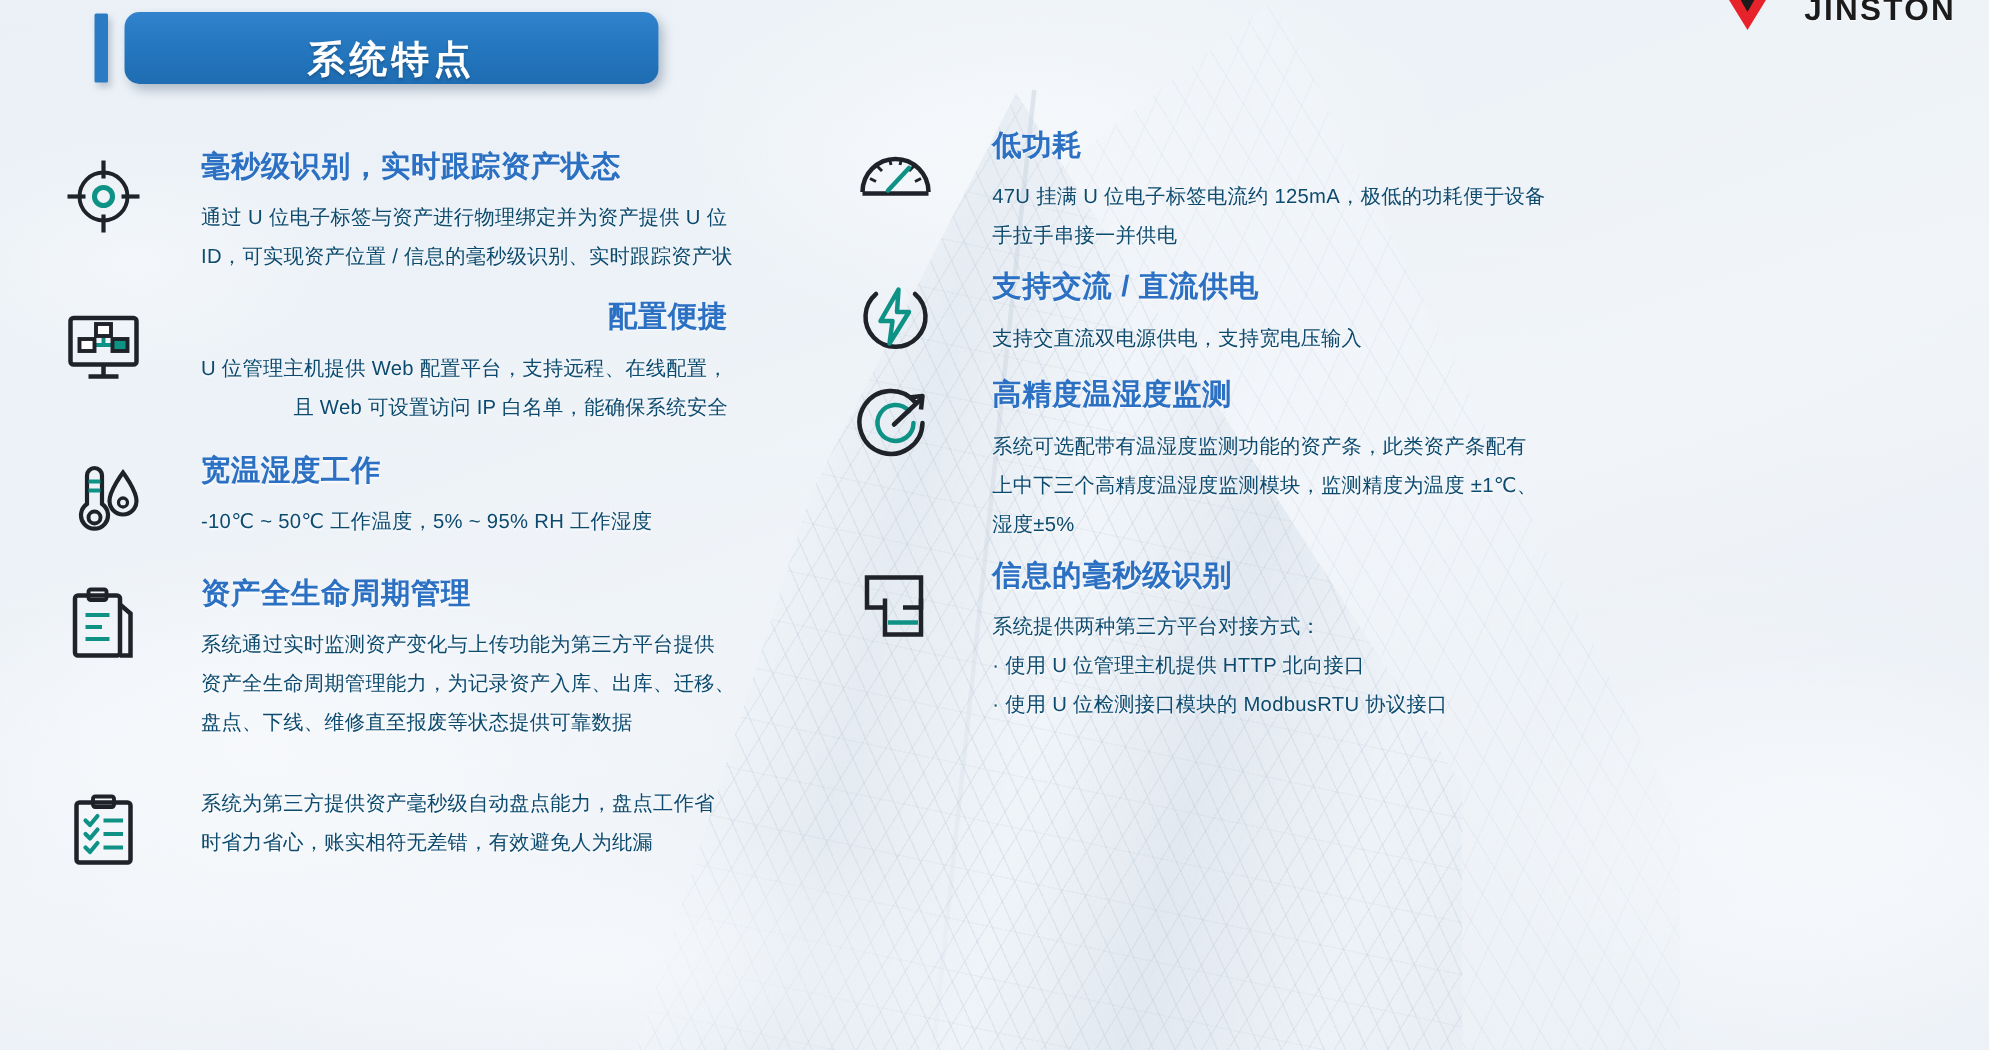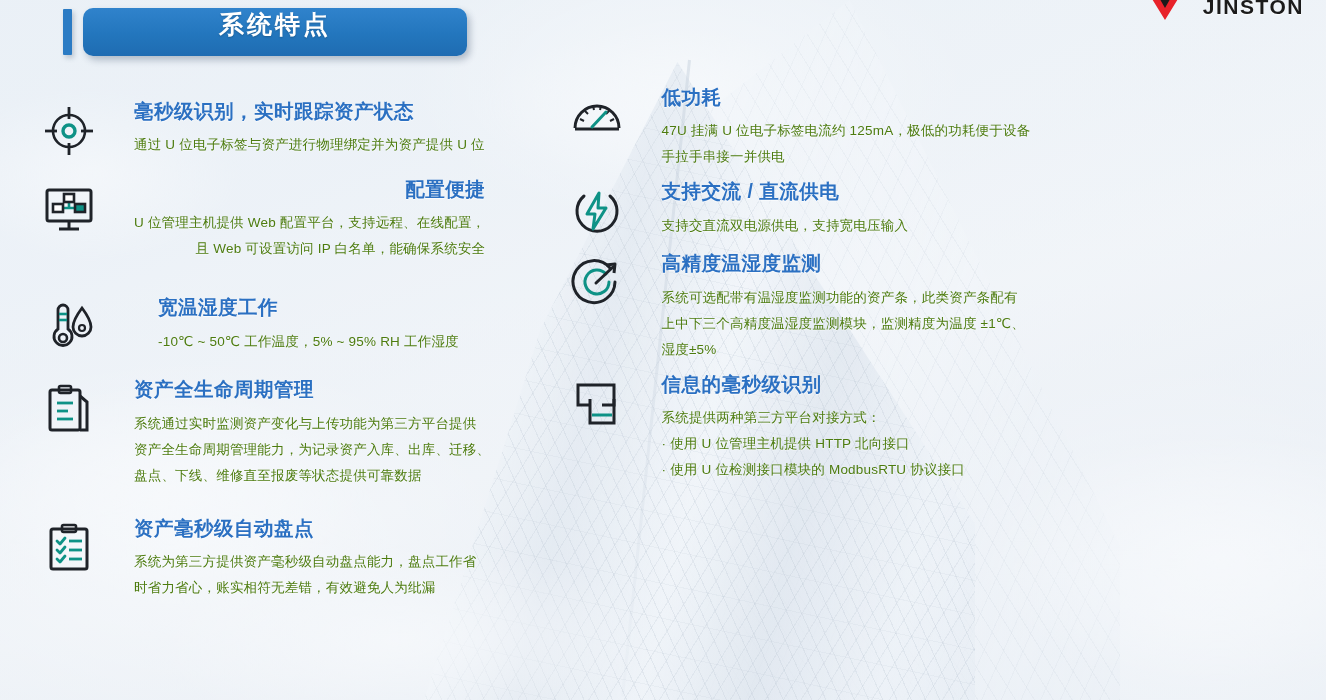--- a/index.html
+++ b/index.html
@@ -80,24 +80,24 @@
   .bg-wash{
     position:absolute;inset:0;
     background:linear-gradient(180deg, rgba(238,243,248,.62) 0%, rgba(240,244,249,.50) 40%, rgba(236,241,247,.55) 100%);
   }
 
   
   .title-wrap{position:absolute;left:63px;top:8px;display:flex;align-items:center;}
   .title-bar{width:9px;height:46px;background:#2b7bc4;margin-right:11px;border-radius:1px;
              box-shadow:2px 3px 5px rgba(60,80,105,.28);}
   .title-pill{
-    width:384px;height:48px;border-radius:10px;
+    width:356px;height:48px;border-radius:10px;
     background:linear-gradient(180deg,#3083cc 0%,#2376bd 55%,#1f6cb2 100%);
     box-shadow:3px 4px 7px rgba(50,72,100,.32);
-    display:flex;align-items:flex-start;justify-content:center;
+    display:flex;align-items:flex-end;justify-content:center;
   }
   .title-pill span{
     color:#fff;font-size:25px;font-weight:bold;letter-spacing:3px;
     text-shadow:0 1px 2px rgba(0,0,0,.22);
   }
 
   .logo{position:absolute;right:22px;top:-14px;display:flex;align-items:center;gap:10px;}
   .logo-mark{width:56px;height:42px;position:relative;}
   .logo-text{font-size:21px;font-weight:bold;letter-spacing:1.5px;color:#1b1b1b;
              text-shadow:0 1px 1px rgba(255,255,255,.9);}
@@ -109,30 +109,30 @@
 
   .feature{display:flex;align-items:flex-start;margin-bottom:10px;}
   .f-icon{width:62px;min-width:62px;height:62px;display:flex;align-items:center;justify-content:center;}
   .f-body{padding-left:34px;}
   .f-title{
     color:#2b70c2;font-size:19.5px;font-weight:bold;letter-spacing:.5px;
     margin:0 0 9px 0;line-height:1.2;
     text-shadow:0 1px 1px rgba(255,255,255,.75);
   }
   .f-desc{
-    color:#4d7c0f;font-size:13.5px;line-height:26px;margin:0;
+    color:#0c4a6e;font-size:13.5px;line-height:26px;margin:0;
     max-width:392px;letter-spacing:.2px;
     text-shadow:0 1px 1px rgba(255,255,255,.6);
   }
   .f-desc div{white-space:nowrap;}
 
   
   .col-left  .feature:nth-child(1){margin-top:14px;}
   .col-left  .feature:nth-child(2){margin-top:16px;text-align:right;}
-  .col-left  .feature:nth-child(3){margin-top:34px;gap:24px;}
+  .col-left  .feature:nth-child(3){margin-top:18px;}
   .col-left  .feature:nth-child(4){margin-top:20px;}
   .col-left  .feature:nth-child(5){margin-top:28px;}
 </style>
 </head>
 <body>
 
 <div id="stage">
   <div class="bg-sky"></div>
   <div class="bg-cloud c5"></div>
   <div class="bg-cloud c3"></div>
@@ -174,20 +174,21 @@
           <line x1="27" y1="3" x2="27" y2="15" stroke="#1f2329" stroke-width="2.8"></line>
           <line x1="27" y1="39" x2="27" y2="51" stroke="#1f2329" stroke-width="2.8"></line>
           <line x1="3" y1="27" x2="15" y2="27" stroke="#1f2329" stroke-width="2.8"></line>
           <line x1="39" y1="27" x2="51" y2="27" stroke="#1f2329" stroke-width="2.8"></line>
         </svg>
       </div>
       <div class="f-body">
         <p class="f-title">毫秒级识别，实时跟踪资产状态</p>
         <div class="f-desc">
           <div>通过 U 位电子标签与资产进行物理绑定并为资产提供 U 位</div>
+          <div>ID，可实现资产位置 / 信息的毫秒级识别、实时跟踪资产状</div>
         </div>
       </div>
     </div>
 
     <div class="feature">
       <div class="f-icon">
         <svg width="54" height="54" viewBox="0 0 54 54">
           <rect x="5" y="8" width="44" height="31" rx="2" fill="none" stroke="#1f2329" stroke-width="3"></rect>
           <line x1="27" y1="39" x2="27" y2="46" stroke="#1f2329" stroke-width="3"></line>
           <line x1="17" y1="47" x2="37" y2="47" stroke="#1f2329" stroke-width="3"></line>
@@ -253,21 +254,20 @@
           <rect x="20" y="4" width="14" height="7" rx="1.5" fill="none" stroke="#1f2329" stroke-width="2.6"></rect>
           <path d="M15 20 l3 3 l5 -6" fill="none" stroke="#0e9286" stroke-width="2.8" stroke-linecap="round" stroke-linejoin="round"></path>
           <line x1="27" y1="20" x2="40" y2="20" stroke="#0e9286" stroke-width="2.8"></line>
           <path d="M15 29 l3 3 l5 -6" fill="none" stroke="#0e9286" stroke-width="2.8" stroke-linecap="round" stroke-linejoin="round"></path>
           <line x1="27" y1="29" x2="40" y2="29" stroke="#0e9286" stroke-width="2.8"></line>
           <path d="M15 38 l3 3 l5 -6" fill="none" stroke="#0e9286" stroke-width="2.8" stroke-linecap="round" stroke-linejoin="round"></path>
           <line x1="27" y1="38" x2="40" y2="38" stroke="#0e9286" stroke-width="2.8"></line>
         </svg>
       </div>
       <div class="f-body">
-        <p class="f-title">资产毫秒级自动盘点</p>
         <div class="f-desc">
           <div>系统为第三方提供资产毫秒级自动盘点能力，盘点工作省</div>
           <div>时省力省心，账实相符无差错，有效避免人为纰漏</div>
         </div>
       </div>
     </div>
 
   </div>
 
   <div class="col">

